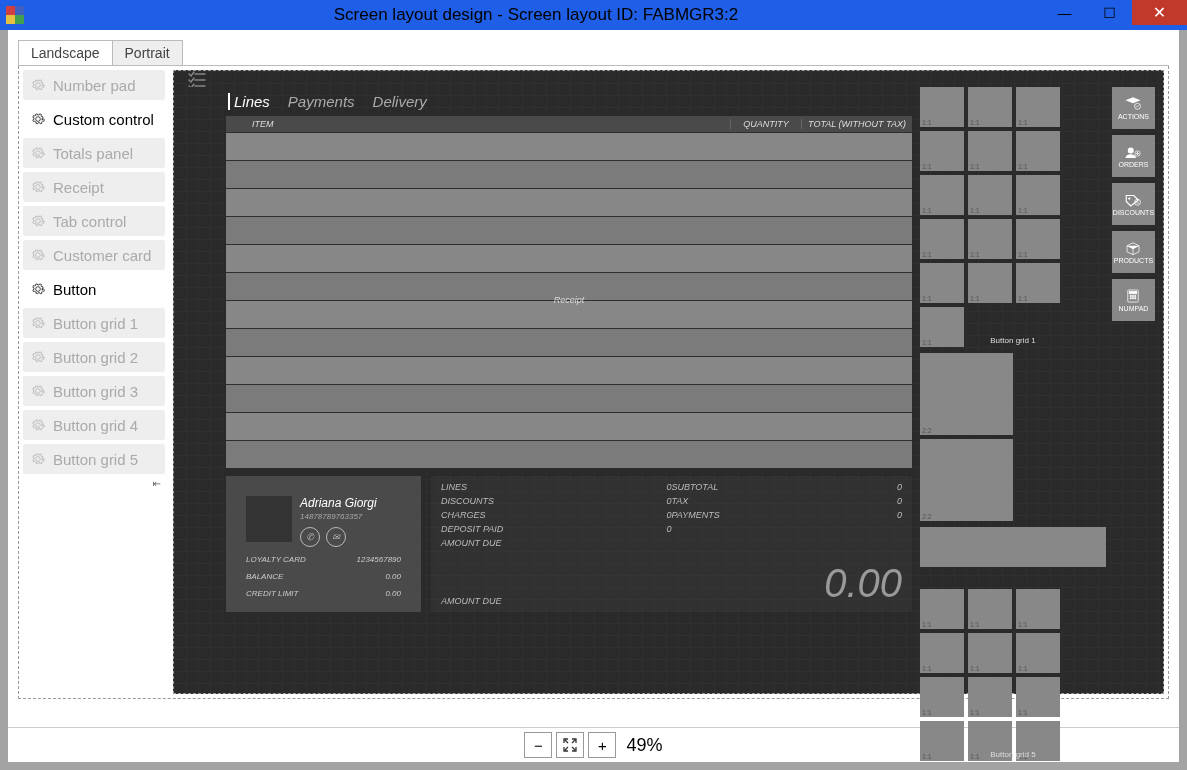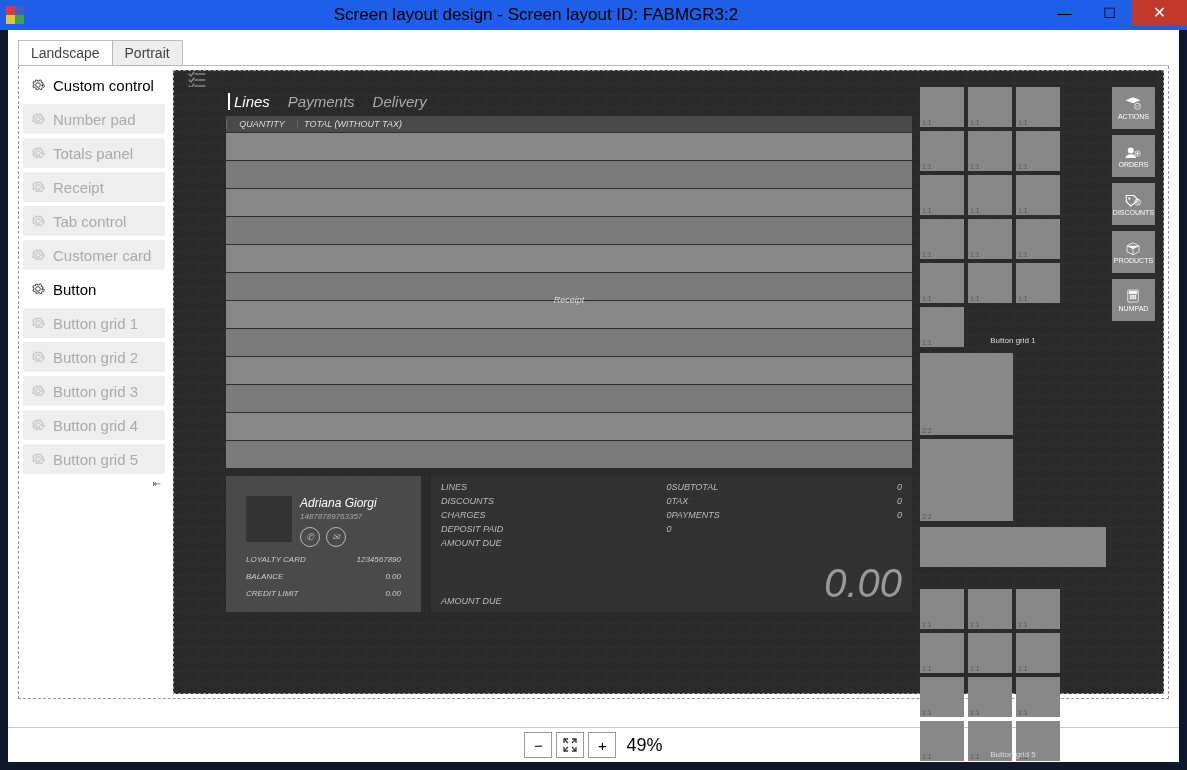--- a/index.html
+++ b/index.html
@@ -1,16 +1,16 @@
 <!DOCTYPE html>
 <html><head>
 <meta charset="utf-8">
 <style>
 html,body{margin:0;padding:0;height:100%;font-family:"Segoe UI",Arial,sans-serif;font-size:13px;background:#fff;overflow:hidden;}
-.window{width:1187px;height:770px;background:#0f172a;display:flex;flex-direction:column;}
+.window{width:1187px;height:770px;background:#a3a3a3;display:flex;flex-direction:column;}
 .titlebar{height:30px;background:#1f5ee6;display:flex;align-items:center;color:#000;}
 .titlebar .app-icon{width:18px;height:18px;margin:0 6px;background:#fff;display:flex;flex-wrap:wrap;}
 .app-icon span{width:9px;height:9px;}
 .titlebar .title{flex:1;text-align:center;font-size:17px;color:#000;}
 .win-btns{display:flex;height:30px;}
 .win-btn{width:45px;height:25px;display:flex;align-items:center;justify-content:center;font-size:14px;color:#000;}
 .win-close{width:55px;height:25px;background:#c0392b;color:#fff;font-size:16px;display:flex;align-items:center;justify-content:center;}
 .client{flex:1;background:#fff;margin:0 8px 8px 8px;position:relative;padding:10px;box-sizing:border-box;}
 .tabs-bar{display:flex;border-bottom:1px solid #bbb;}
 .tab{padding:4px 12px;border:1px solid #bbb;border-bottom:none;background:#eee;font-size:14px;color:#444;margin-right:-1px;}
@@ -84,31 +84,31 @@
   </div>
 
   <div class="client">
     <div class="tabs-bar">
       <div class="tab active">Landscape</div>
       <div class="tab">Portrait</div>
     </div>
     <div class="tab-body">
       <div class="side-panel">
         <div id="side-items">
+            <div class="side-item">
+              <svg class="gear" width="14" height="14" viewBox="0 0 24 24" fill="currentColor">
+                <path d="M12 8a4 4 0 100 8 4 4 0 000-8zm9 4l2 1-1 3-2-.5a8 8 0 01-1.7 1.7l.5 2-3 1-1-2a8 8 0 01-2.4 0l-1 2-3-1 .5-2A8 8 0 016.2 16l-2 .5-1-3 2-1a8 8 0 010-2.4l-2-1 1-3 2 .5A8 8 0 018 6.2l-.5-2 3-1 1 2a8 8 0 012.4 0l1-2 3 1-.5 2A8 8 0 0117.8 8l2-.5 1 3-2 1a8 8 0 010 2.4z" fill="none" stroke="currentColor" stroke-width="1.2"></path>
+              </svg>
+              <span>Number pad</span>
+            </div>
             <div class="side-item enabled">
               <svg class="gear" width="14" height="14" viewBox="0 0 24 24" fill="currentColor">
                 <path d="M12 8a4 4 0 100 8 4 4 0 000-8zm9 4l2 1-1 3-2-.5a8 8 0 01-1.7 1.7l.5 2-3 1-1-2a8 8 0 01-2.4 0l-1 2-3-1 .5-2A8 8 0 016.2 16l-2 .5-1-3 2-1a8 8 0 010-2.4l-2-1 1-3 2 .5A8 8 0 018 6.2l-.5-2 3-1 1 2a8 8 0 012.4 0l1-2 3 1-.5 2A8 8 0 0117.8 8l2-.5 1 3-2 1a8 8 0 010 2.4z" fill="none" stroke="currentColor" stroke-width="1.2"></path>
               </svg>
               <span>Custom control</span>
-            </div>
-            <div class="side-item">
-              <svg class="gear" width="14" height="14" viewBox="0 0 24 24" fill="currentColor">
-                <path d="M12 8a4 4 0 100 8 4 4 0 000-8zm9 4l2 1-1 3-2-.5a8 8 0 01-1.7 1.7l.5 2-3 1-1-2a8 8 0 01-2.4 0l-1 2-3-1 .5-2A8 8 0 016.2 16l-2 .5-1-3 2-1a8 8 0 010-2.4l-2-1 1-3 2 .5A8 8 0 018 6.2l-.5-2 3-1 1 2a8 8 0 012.4 0l1-2 3 1-.5 2A8 8 0 0117.8 8l2-.5 1 3-2 1a8 8 0 010 2.4z" fill="none" stroke="currentColor" stroke-width="1.2"></path>
-              </svg>
-              <span>Number pad</span>
             </div>
             <div class="side-item">
               <svg class="gear" width="14" height="14" viewBox="0 0 24 24" fill="currentColor">
                 <path d="M12 8a4 4 0 100 8 4 4 0 000-8zm9 4l2 1-1 3-2-.5a8 8 0 01-1.7 1.7l.5 2-3 1-1-2a8 8 0 01-2.4 0l-1 2-3-1 .5-2A8 8 0 016.2 16l-2 .5-1-3 2-1a8 8 0 010-2.4l-2-1 1-3 2 .5A8 8 0 018 6.2l-.5-2 3-1 1 2a8 8 0 012.4 0l1-2 3 1-.5 2A8 8 0 0117.8 8l2-.5 1 3-2 1a8 8 0 010 2.4z" fill="none" stroke="currentColor" stroke-width="1.2"></path>
               </svg>
               <span>Totals panel</span>
             </div>
             <div class="side-item">
               <svg class="gear" width="14" height="14" viewBox="0 0 24 24" fill="currentColor">
                 <path d="M12 8a4 4 0 100 8 4 4 0 000-8zm9 4l2 1-1 3-2-.5a8 8 0 01-1.7 1.7l.5 2-3 1-1-2a8 8 0 01-2.4 0l-1 2-3-1 .5-2A8 8 0 016.2 16l-2 .5-1-3 2-1a8 8 0 010-2.4l-2-1 1-3 2 .5A8 8 0 018 6.2l-.5-2 3-1 1 2a8 8 0 012.4 0l1-2 3 1-.5 2A8 8 0 0117.8 8l2-.5 1 3-2 1a8 8 0 010 2.4z" fill="none" stroke="currentColor" stroke-width="1.2"></path>
@@ -180,20 +180,21 @@
 
           <div class="canvas-main">
             <div class="left-col">
               <div>
                 <div class="tabs-row">
                   <span class="act">Lines</span>
                   <span>Payments</span>
                   <span>Delivery</span>
                 </div>
                 <div class="grid-head">
+                  <div class="gh-item">ITEM</div>
                   <div class="gh-qty">QUANTITY</div>
                   <div class="gh-tot">TOTAL (WITHOUT TAX)</div>
                 </div>
                 <div class="receipt-rows">
                   <div class="receipt-row"></div>
                   <div class="receipt-row"></div>
                   <div class="receipt-row"></div>
                   <div class="receipt-row"></div>
                   <div class="receipt-row"></div>
                   <div class="receipt-row"></div>

